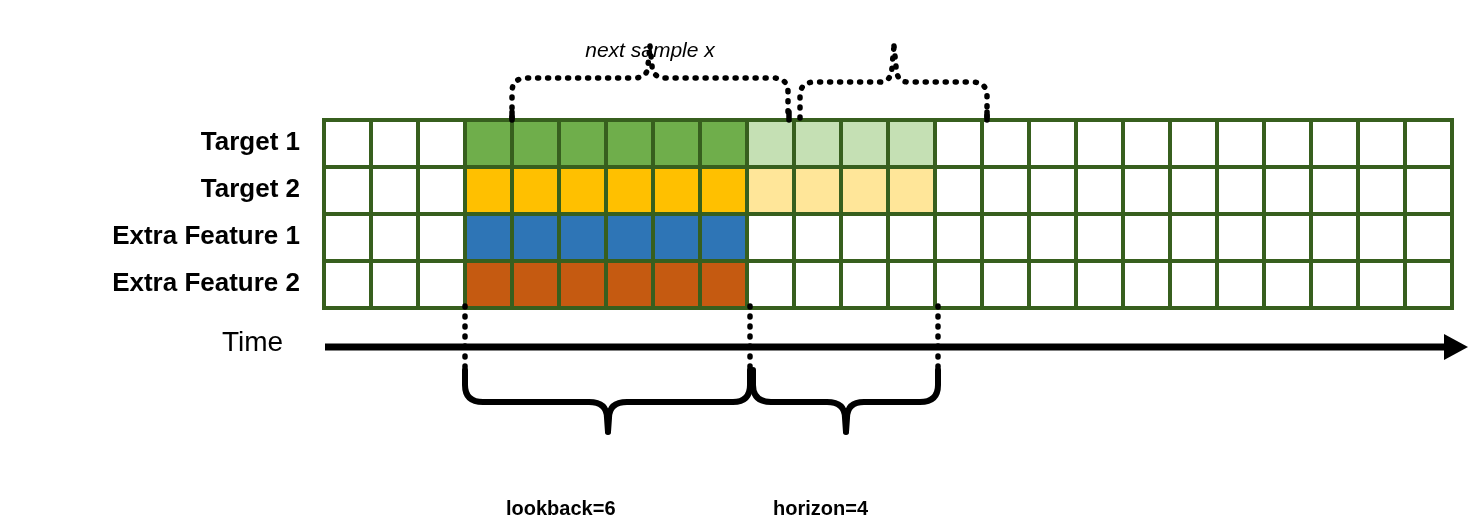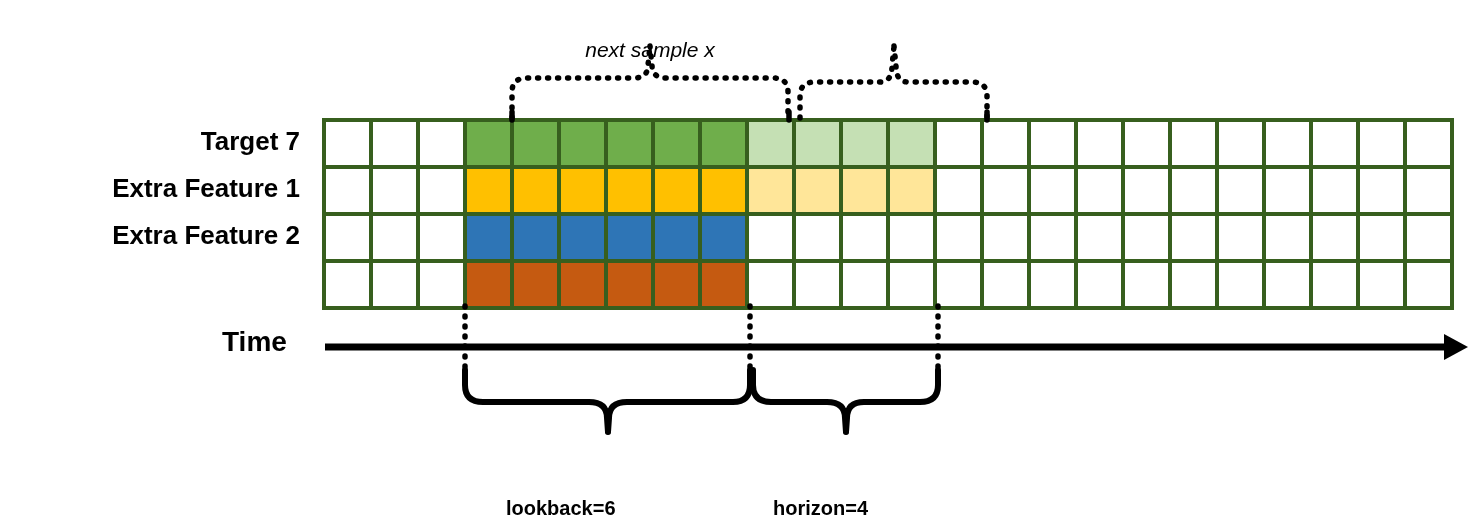--- a/index.html
+++ b/index.html
@@ -47,21 +47,21 @@
   .cell.c-green{background:#6FAE4B;}
   .cell.c-greenlt{background:#C5E0B4;}
   .cell.c-yellow{background:#FFC000;}
   .cell.c-yellowlt{background:#FFE699;}
   .cell.c-blue{background:#2E75B6;}
   .cell.c-orange{background:#C55A11;}
 
   
   .time-label{
     position:absolute;left:222px;top:326px;
-    font-size:28px;font-weight:700;color:#000;text-align:right;
+    font-size:28px;font-weight:400;color:#000;text-align:right;
   }
 
   .caption{
     position:absolute;
     font-size:20px;font-weight:600;color:#000;
     line-height:25px;white-space:pre-line;
   }
   .cap-left{left:506px;top:421px;}
   .cap-right{left:773px;top:421px;}
 
@@ -69,21 +69,22 @@
 </style>
 </head>
 <body>
 
 <div id="stage">
 
 
   <div class="brace-label" style="left:540px;top:4px;width:220px;margin-top:34px;">next sample x</div>
 
   <div class="row-labels">
-    <div class="row-label">Target 7</div>
+    <div class="row-label">Target 1</div>
+    <div class="row-label">Target 2</div>
     <div class="row-label">Extra Feature 1</div>
     <div class="row-label">Extra Feature 2</div>
   </div>
 
   <div class="grid" id="grid">
       <div class="grid-row">
         <div class="cell"></div>
         <div class="cell"></div>
         <div class="cell"></div>
         <div class="cell c-green"></div>

